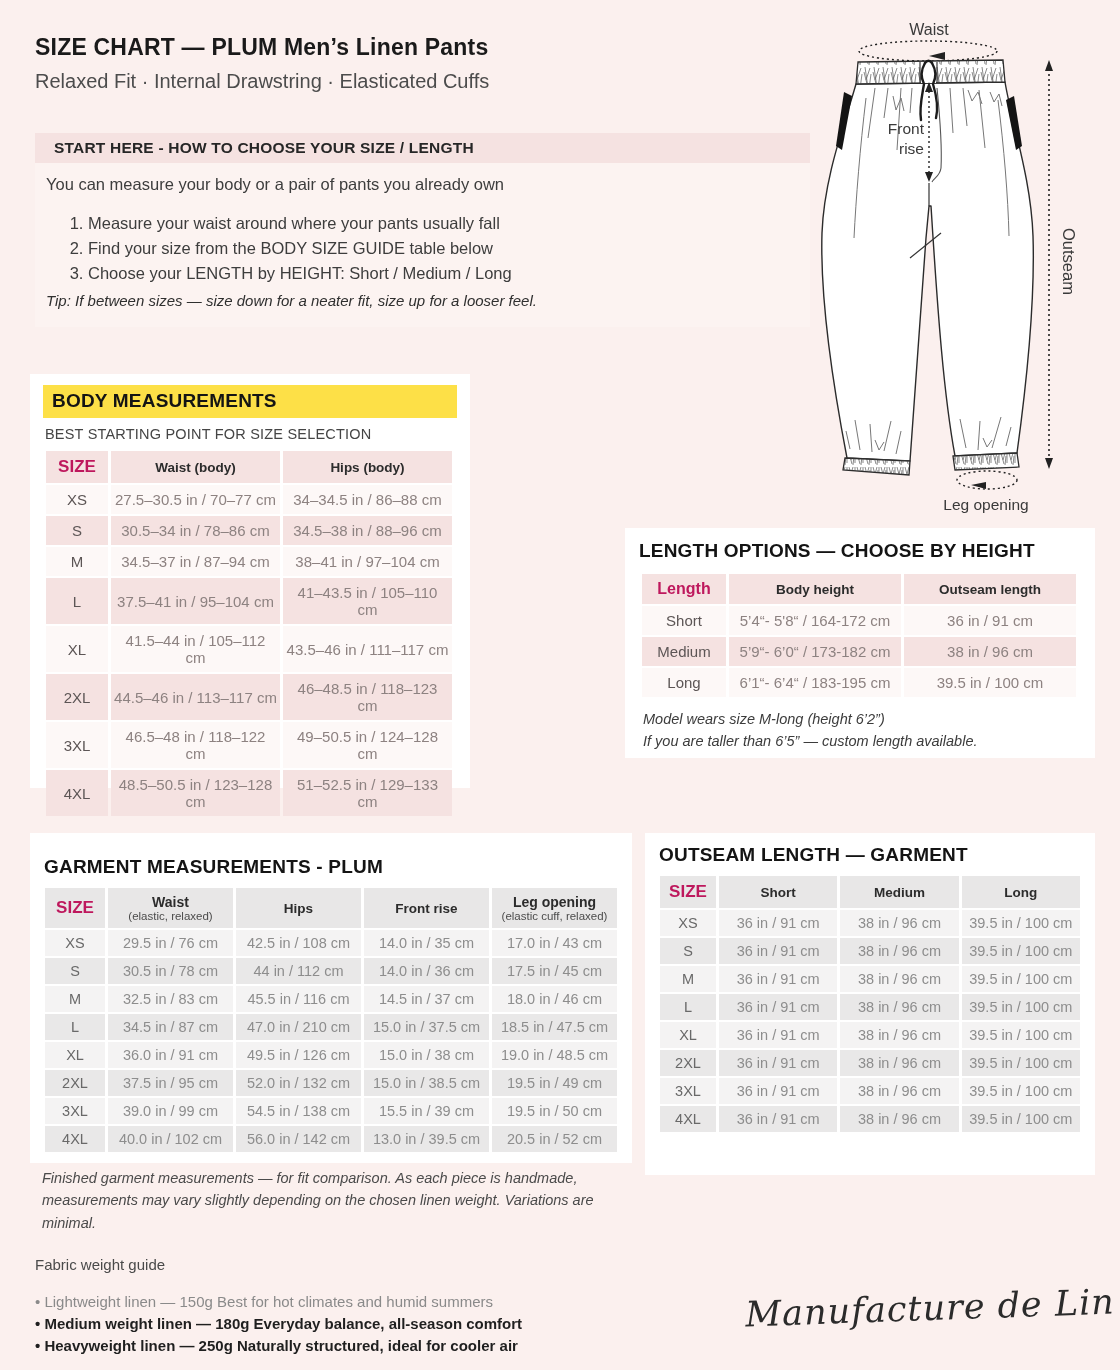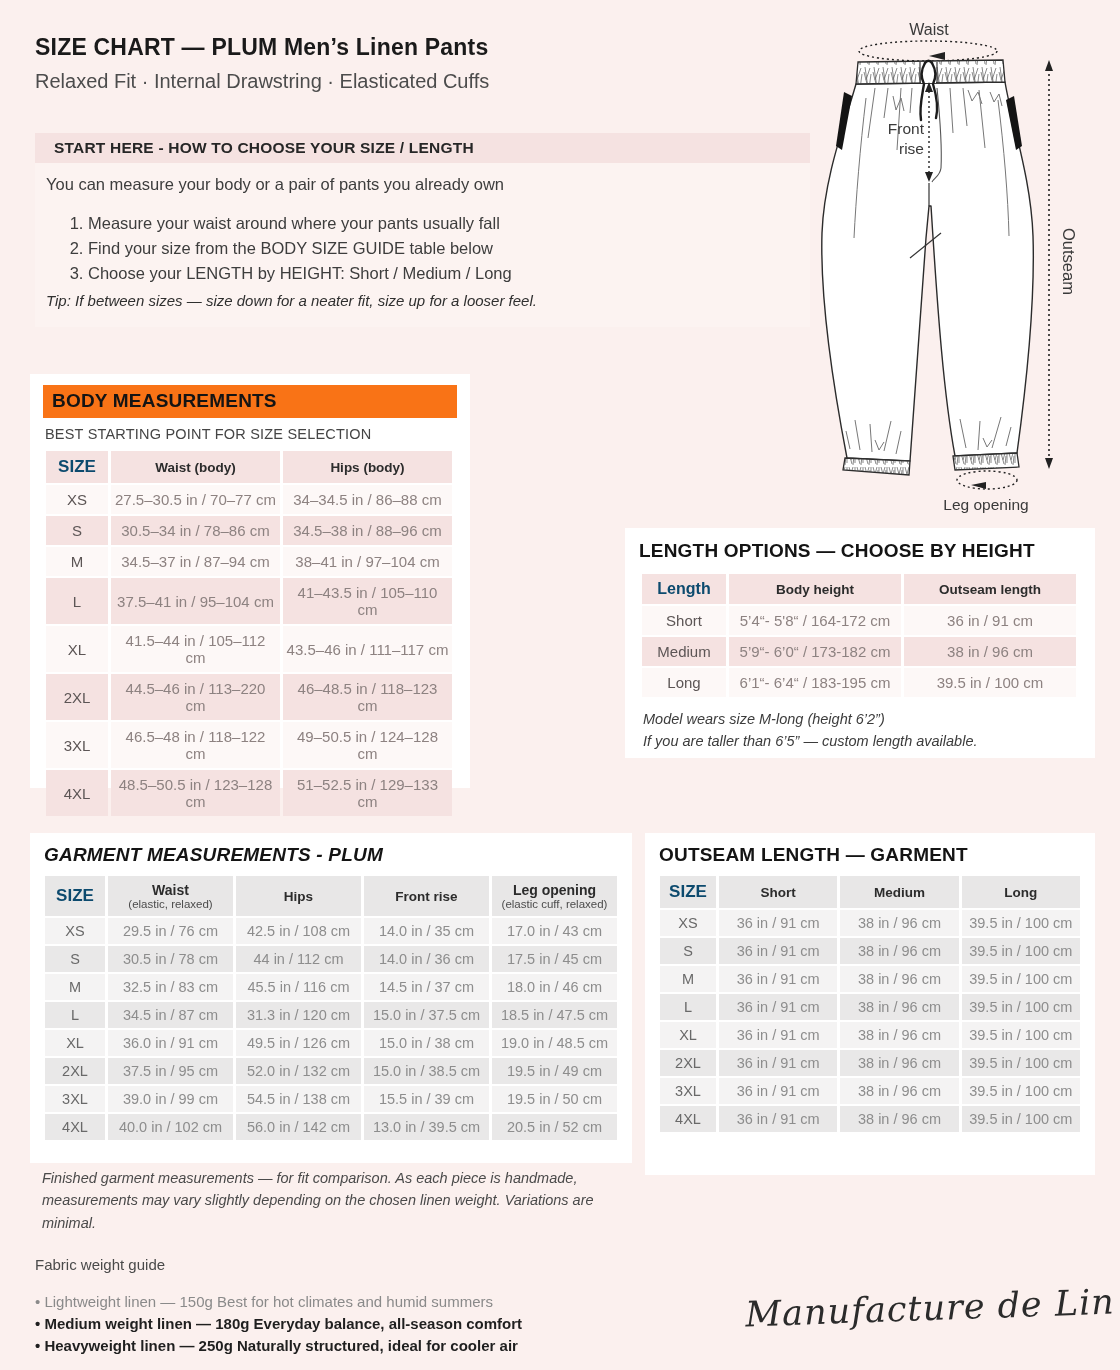--- a/index.html
+++ b/index.html
@@ -26,41 +26,41 @@
   .start-intro { font-size:16.5px; color:#3d3d3d; }
   .start-steps { margin:20px 0 0 34px; }
   .start-steps li { font-size:16.5px; color:#3d3d3d; margin-bottom:6px;margin-left:8px; }
   .start-tip { margin-top:9px; font-style:italic; font-size:15px; color:#2f2f2f; font-weight:500; }
 
   
   .panel { background:#ffffff; }
   .panel-title { font-size:19px; font-weight:700; color:#141414; letter-spacing:.2px; }
 
   .body-panel { left:30px; top:374px; width:440px; height:414px; padding:11px 13px; }
-  .body-band { background:#f97316; padding:5px 9px 6px 9px; }
+  .body-band { background:#fde047; padding:5px 9px 6px 9px; }
   .body-subtitle { font-size:14.5px; color:#454545; margin:8px 0 7px 2px; letter-spacing:.2px; }
   .body-caption { font-style:italic; font-size:15px; color:#4a4a4a; margin:12px 0 0 2px; }
 
   .length-panel { left:625px; top:528px; width:470px; height:230px; padding:10px 14px; }
   .length-panel .panel-title { margin:2px 0 10px 0; }
   .length-notes { margin:10px 0 0 4px; font-style:italic; font-size:14.5px; color:#3c3c3c; line-height:1.5; }
 
   .garment-panel { left:30px; top:833px; width:602px; height:330px; padding:9px 12px; }
-  .garment-panel .panel-title { margin:2px 0 8px 2px;font-style:italic; }
+  .garment-panel .panel-title { margin:14px 0 8px 2px; }
   .outseam-panel { left:645px; top:833px; width:450px; height:342px; padding:9px 12px; }
   .outseam-panel .panel-title { margin:2px 0 8px 2px; }
 
   .garment-note { left:42px; top:1167px; width:600px; font-style:italic; font-size:14.5px;
                   color:#4a4a4a; line-height:1.55; white-space:pre-line; }
 
   
   table.tbl { border-collapse:separate; border-spacing:3px 2px; table-layout:fixed; }
   .tbl th, .tbl td { text-align:center; vertical-align:middle; padding:6px 3px; font-weight:400; }
   .tbl thead th { font-size:13.5px; font-weight:700; color:#2c2c2c; }
-  .tbl thead th:first-child { font-size:17px; font-weight:700; color:#0c4a6e; }
+  .tbl thead th:first-child { font-size:17px; font-weight:700; color:#be185d; }
   .tbl tbody th { font-size:15px; }
   .tbl tbody td { font-size:15px; }
   .h-main { font-size:14px; font-weight:700; color:#2c2c2c; }
   .h-sub  { font-size:11.5px; font-weight:400; color:#4c4c4c; }
 
   
   .pink thead th { background:#f5e2e1; }
   .pink tbody tr:nth-child(odd)  > * { background:#fdf8f7; }
   .pink tbody tr:nth-child(even) > * { background:#f5e2e1; }
   .pink tbody th { color:#5c5555; }
@@ -240,21 +240,21 @@
           <td>37.5–41 in / 95–104 cm</td>
           <td>41–43.5 in / 105–110 cm</td>
         </tr>
         <tr>
           <th>XL</th>
           <td>41.5–44 in / 105–112 cm</td>
           <td>43.5–46 in / 111–117 cm</td>
         </tr>
         <tr>
           <th>2XL</th>
-          <td>44.5–46 in / 113–220 cm</td>
+          <td>44.5–46 in / 113–117 cm</td>
           <td>46–48.5 in / 118–123 cm</td>
         </tr>
         <tr>
           <th>3XL</th>
           <td>46.5–48 in / 118–122 cm</td>
           <td>49–50.5 in / 124–128 cm</td>
         </tr>
         <tr>
           <th>4XL</th>
           <td>48.5–50.5 in / 123–128 cm</td>
@@ -335,21 +335,21 @@
         <tr>
           <th>M</th>
           <td>32.5 in / 83 cm</td>
           <td>45.5 in / 116 cm</td>
           <td>14.5 in / 37 cm</td>
           <td>18.0 in / 46 cm</td>
         </tr>
         <tr>
           <th>L</th>
           <td>34.5 in / 87 cm</td>
-          <td>31.3 in / 120 cm</td>
+          <td>47.0 in / 210 cm</td>
           <td>15.0 in / 37.5 cm</td>
           <td>18.5 in / 47.5 cm</td>
         </tr>
         <tr>
           <th>XL</th>
           <td>36.0 in / 91 cm</td>
           <td>49.5 in / 126 cm</td>
           <td>15.0 in / 38 cm</td>
           <td>19.0 in / 48.5 cm</td>
         </tr>

